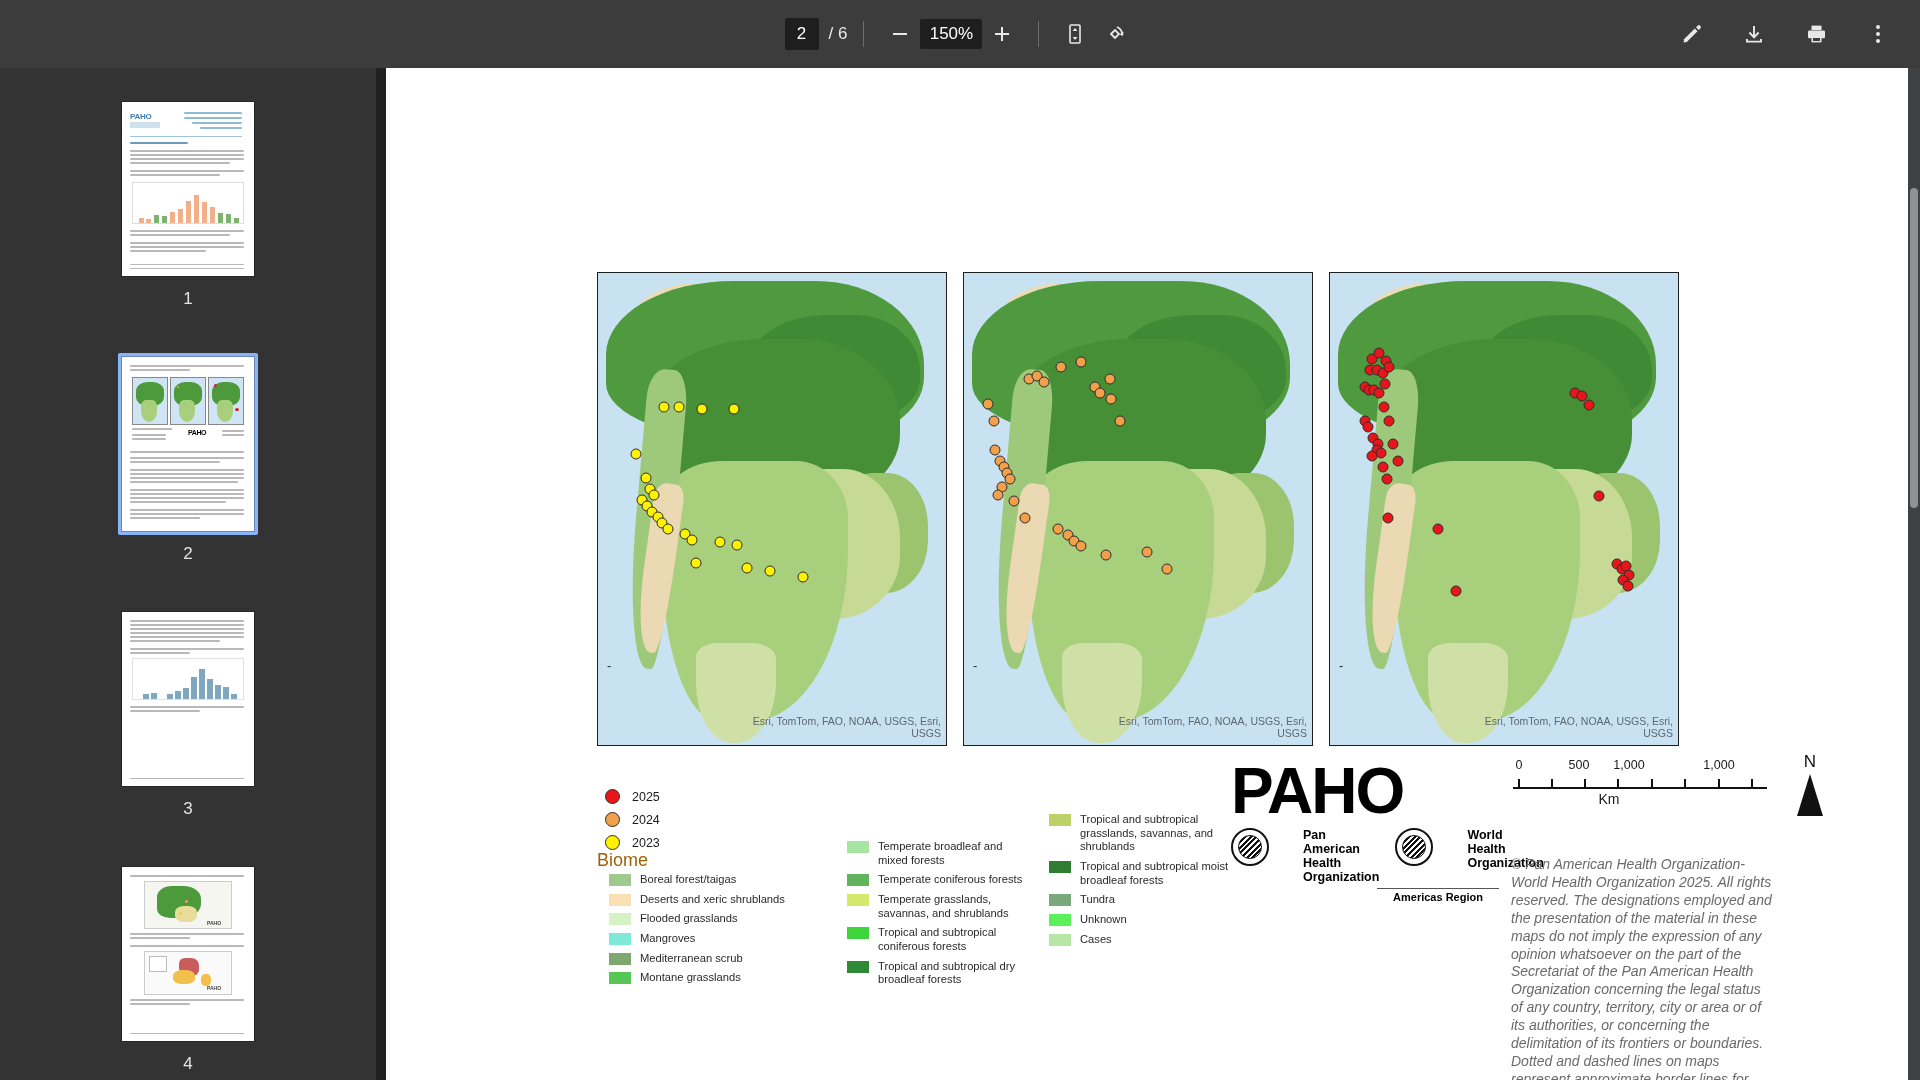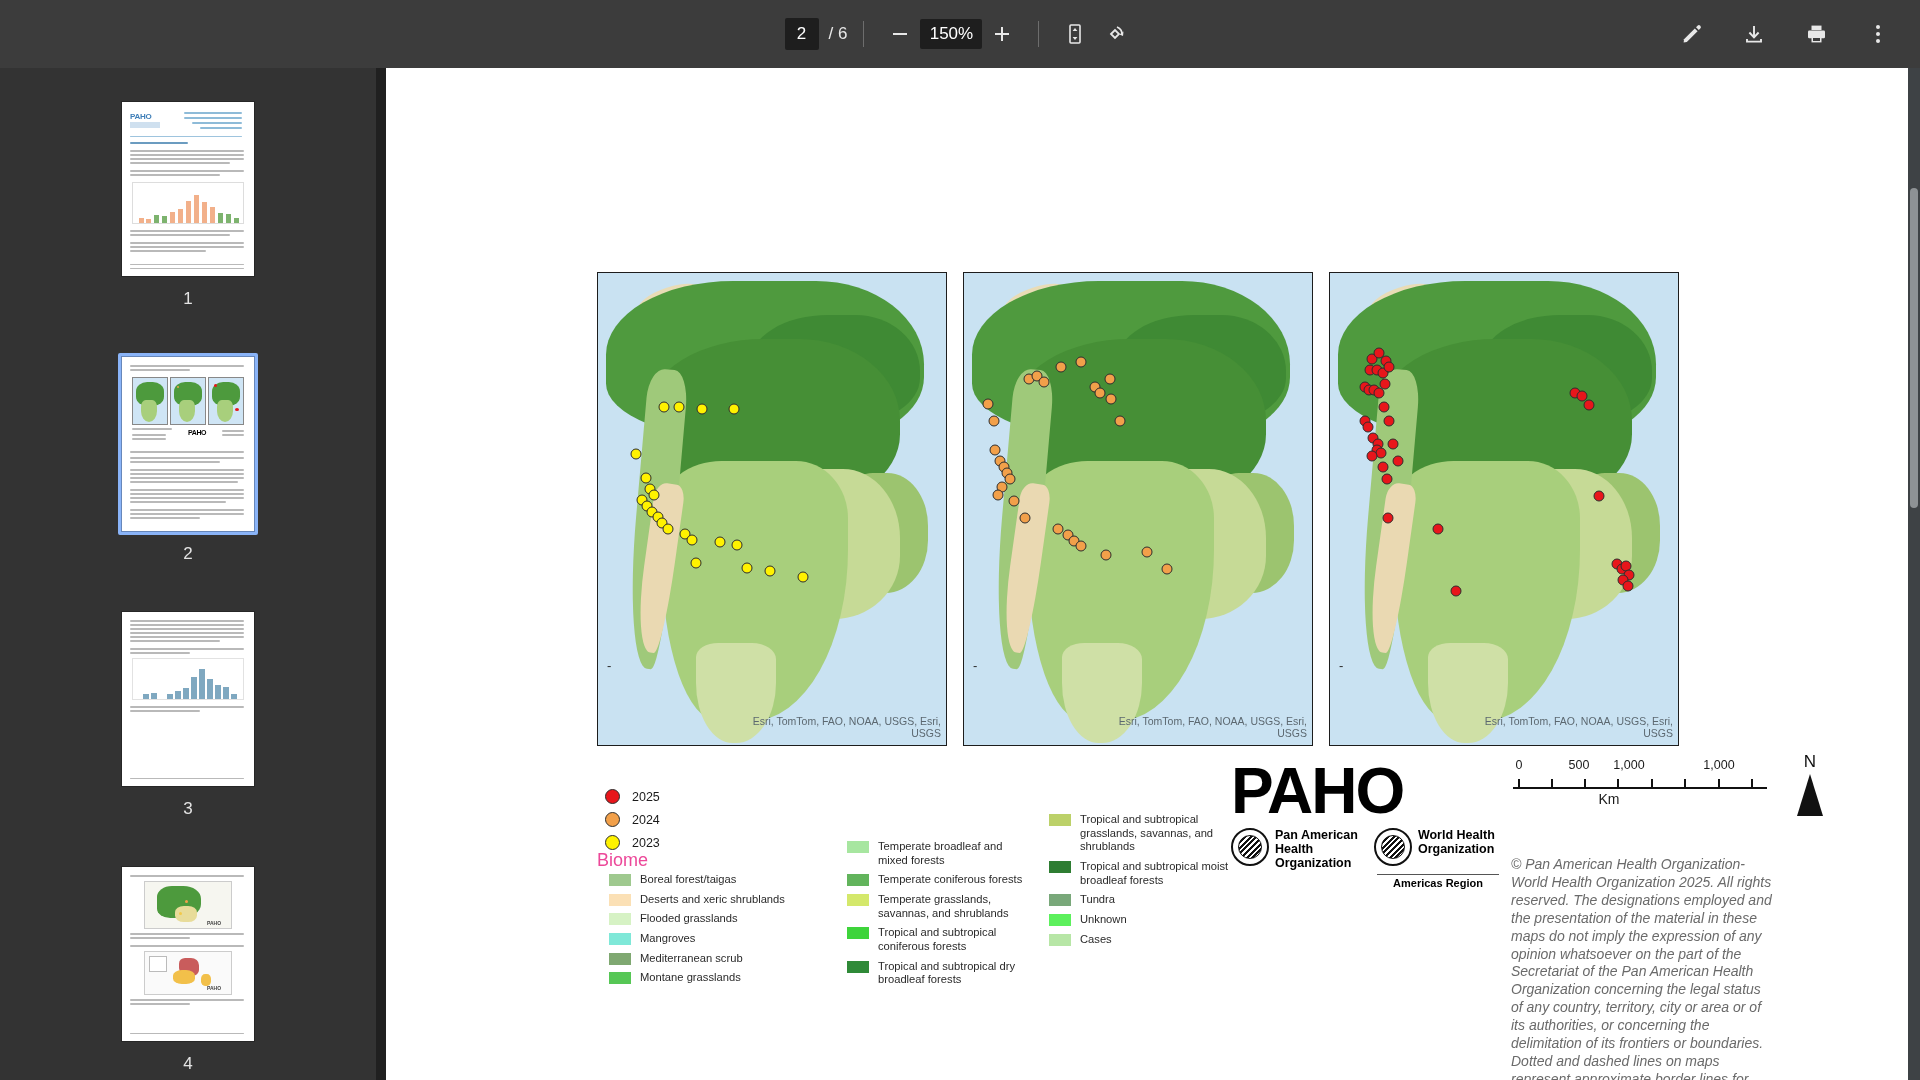--- a/index.html
+++ b/index.html
@@ -214,21 +214,21 @@
     position: absolute; left: 0; top: 0;
     font-size: 24px; color: #1b1b1b; letter-spacing: 0.1px;
   }
   .year-row { position: absolute; left: 8px; display: flex; align-items: center; }
   .year-swatch {
     width: 15px; height: 15px; border-radius: 50%; border: 1.2px solid #2e2e2e;
     margin-right: 12px;
   }
   .year-label { font-size: 12.5px; color: #1b1b1b; }
 
-  #biome-title { position: absolute; left: 0; top: 92px; font-size: 18px; color: #ec4899; }
+  #biome-title { position: absolute; left: 0; top: 92px; font-size: 18px; color: #a16207; }
 
   .bcol { position: absolute; top: 0; }
   .brow { display: flex; align-items: flex-start; margin-bottom: 6px; }
   .bswatch {
     width: 22px; height: 12px; flex: 0 0 22px; margin-right: 9px; margin-top: 1px;
   }
   .blabel { font-size: 11.2px; line-height: 1.22; color: #2a2a2a; max-width: 150px; }
 
   
   #logos { position: absolute; left: 845px; top: 693px; width: 268px; }
@@ -240,21 +240,21 @@
   .org { display: flex; align-items: flex-start; gap: 6px; }
   .org-seal {
     width: 38px; height: 38px; border-radius: 50%;
     border: 2.5px solid #111; flex: 0 0 38px; position: relative; overflow: hidden;
     background: #fff;
   }
   .org-seal .inner {
     position: absolute; inset: 5px; border-radius: 50%; border: 1.5px solid #111;
     background: repeating-linear-gradient(135deg,#111 0 2px,#fff 2px 4px);
   }
-  .org-text { font-size: 12.5px; font-weight: bold; line-height: 1.12; color: #000; }
+  .org-text { font-size: 12.5px; font-weight: bold; line-height: 1.12; color: #000; margin-left: 28px; }
   #americas-region {
     font-size: 11px; font-weight: bold; color: #000; text-align: center;
     border-top: 1px solid #555; margin-top: 4px; padding-top: 2px; width: 122px;
     margin-left: 146px;
   }
 
   
   #scale-block { position: absolute; left: 1125px; top: 690px; width: 258px; }
   #scale-nums { position: relative; height: 16px; font-size: 12.5px; color: #1b1b1b; }
   #scale-nums span { position: absolute; top: 0; transform: translateX(-50%); }

